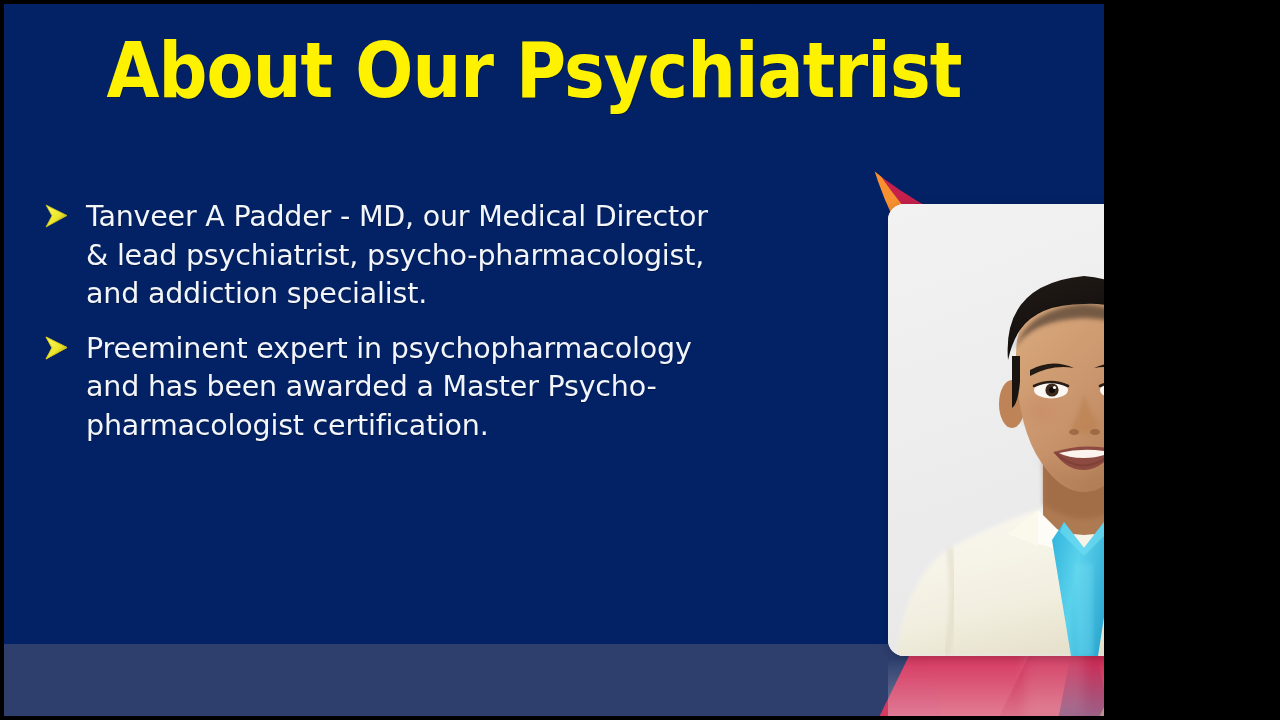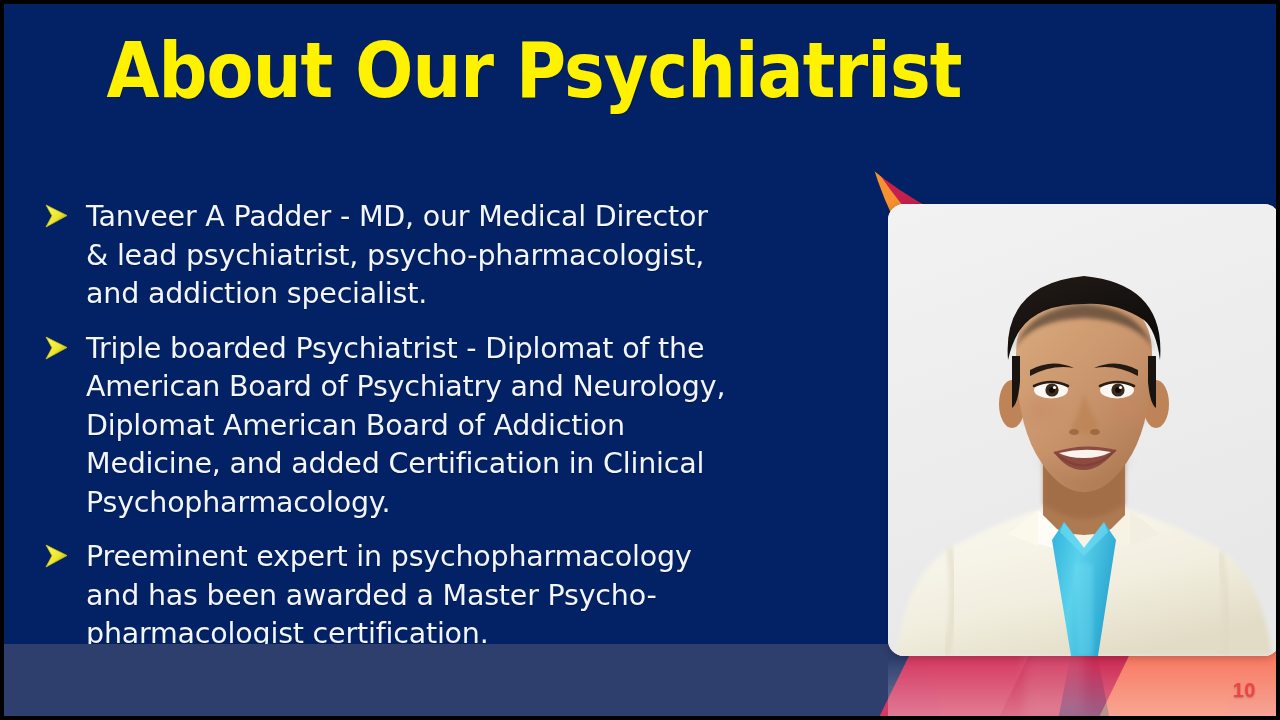--- a/index.html
+++ b/index.html
@@ -10,21 +10,21 @@
   body {
     width: 1280px;
     height: 720px;
     overflow: hidden;
     font-family: "Liberation Sans", sans-serif;
   }
 
   
   #slide {
     position: relative;
-    width: 1280px;
+    width: 1104px;
     height: 720px;
     background: #000000;
     overflow: hidden;
   }
   #slide-inner {
     position: absolute;
     left: 4px;
     top: 4px;
     width: 1272px;
     height: 712px;
@@ -224,25 +224,20 @@
             <defs>
               <linearGradient id="bg2" x1="0" y1="0" x2="1" y2="1">
                 <stop offset="0%" stop-color="#FFF95C"></stop>
                 <stop offset="55%" stop-color="#EDE62B"></stop>
                 <stop offset="100%" stop-color="#8E8A10"></stop>
               </linearGradient>
             </defs>
             <path d="M4 2 L25 12.5 L4 24 L10 12.8 Z" fill="url(#bg2)" stroke="#C9C21E" stroke-width="0.8"></path>
           </svg>
         </span>
-        <span class="bullet-text">Triple boarded Psychiatrist - Diplomat of the
-American Board of Psychiatry and Neurology,
-Diplomat American Board of Addiction
-Medicine, and added Certification in Clinical
-Psychopharmacology.</span>
       </div>
 
       <div class="bullet">
         <span class="bullet-mark">
           <svg viewBox="0 0 30 26" xmlns="http://www.w3.org/2000/svg">
             <defs>
               <linearGradient id="bg3" x1="0" y1="0" x2="1" y2="1">
                 <stop offset="0%" stop-color="#FFF95C"></stop>
                 <stop offset="55%" stop-color="#EDE62B"></stop>
                 <stop offset="100%" stop-color="#8E8A10"></stop>

